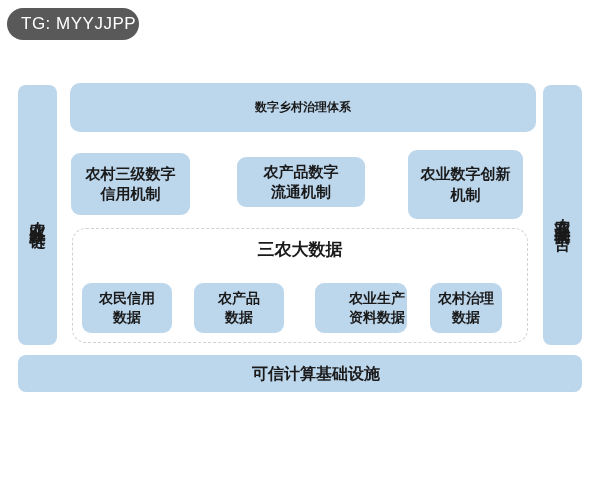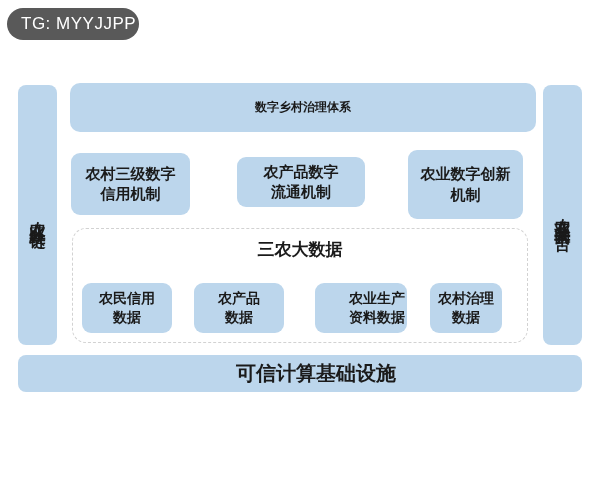--- a/index.html
+++ b/index.html
@@ -56,21 +56,21 @@
   }
   .bigdata-title{
     position:absolute;left:0;top:9px;width:100%;
     text-align:center;font-size:17px;font-weight:700;color:var(--text);
   }
   .databox{font-size:14px;top:54px;height:50px;}
   .databox.d0{left:9px;width:90px;}
   .databox.d1{left:121px;width:90px;}
   .databox.d2{left:242px;width:92px;padding-left:32px;}
   .databox.d3{left:357px;width:72px;}
-  .foundation{left:18px;top:355px;width:564px;height:37px;font-size:20px;border-radius:8px;padding-left:32px;}
+  .foundation{left:18px;top:355px;width:564px;height:37px;font-size:16px;border-radius:8px;padding-left:32px;}
 </style>
 </head>
 <body>
 
 <div class="stage">
 
   <div class="badge tg">TG: MYYJJPP</div>
 
   <div class="bluebox title-box">数字乡村治理体系</div>
 

